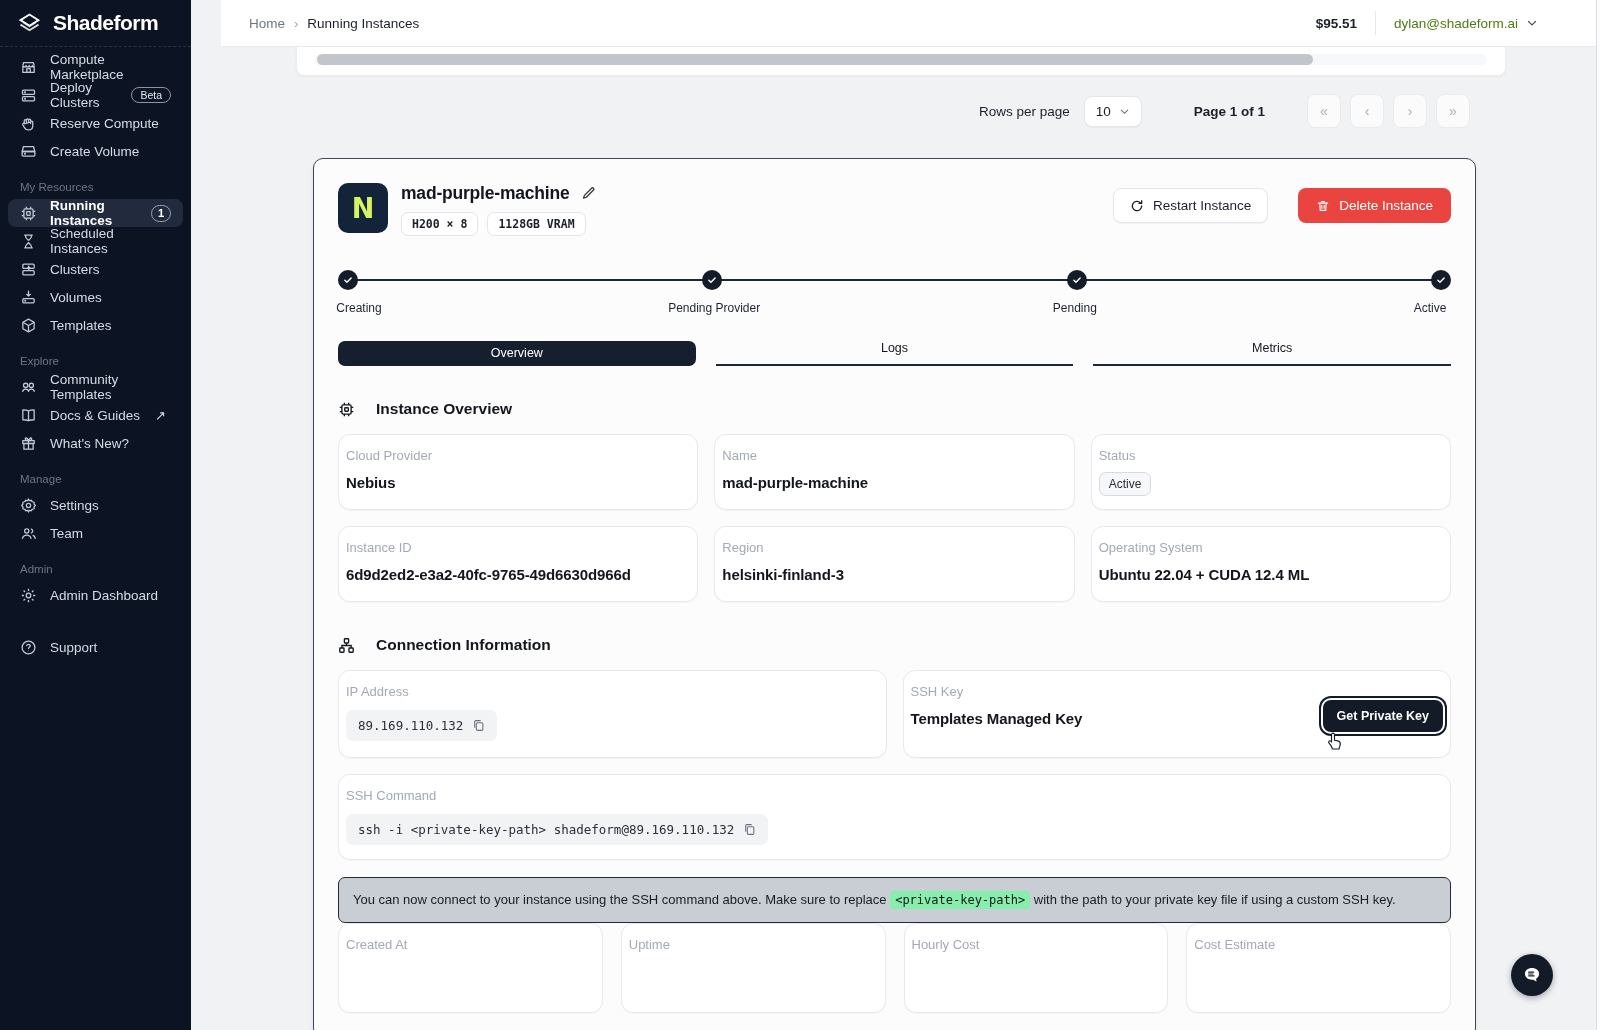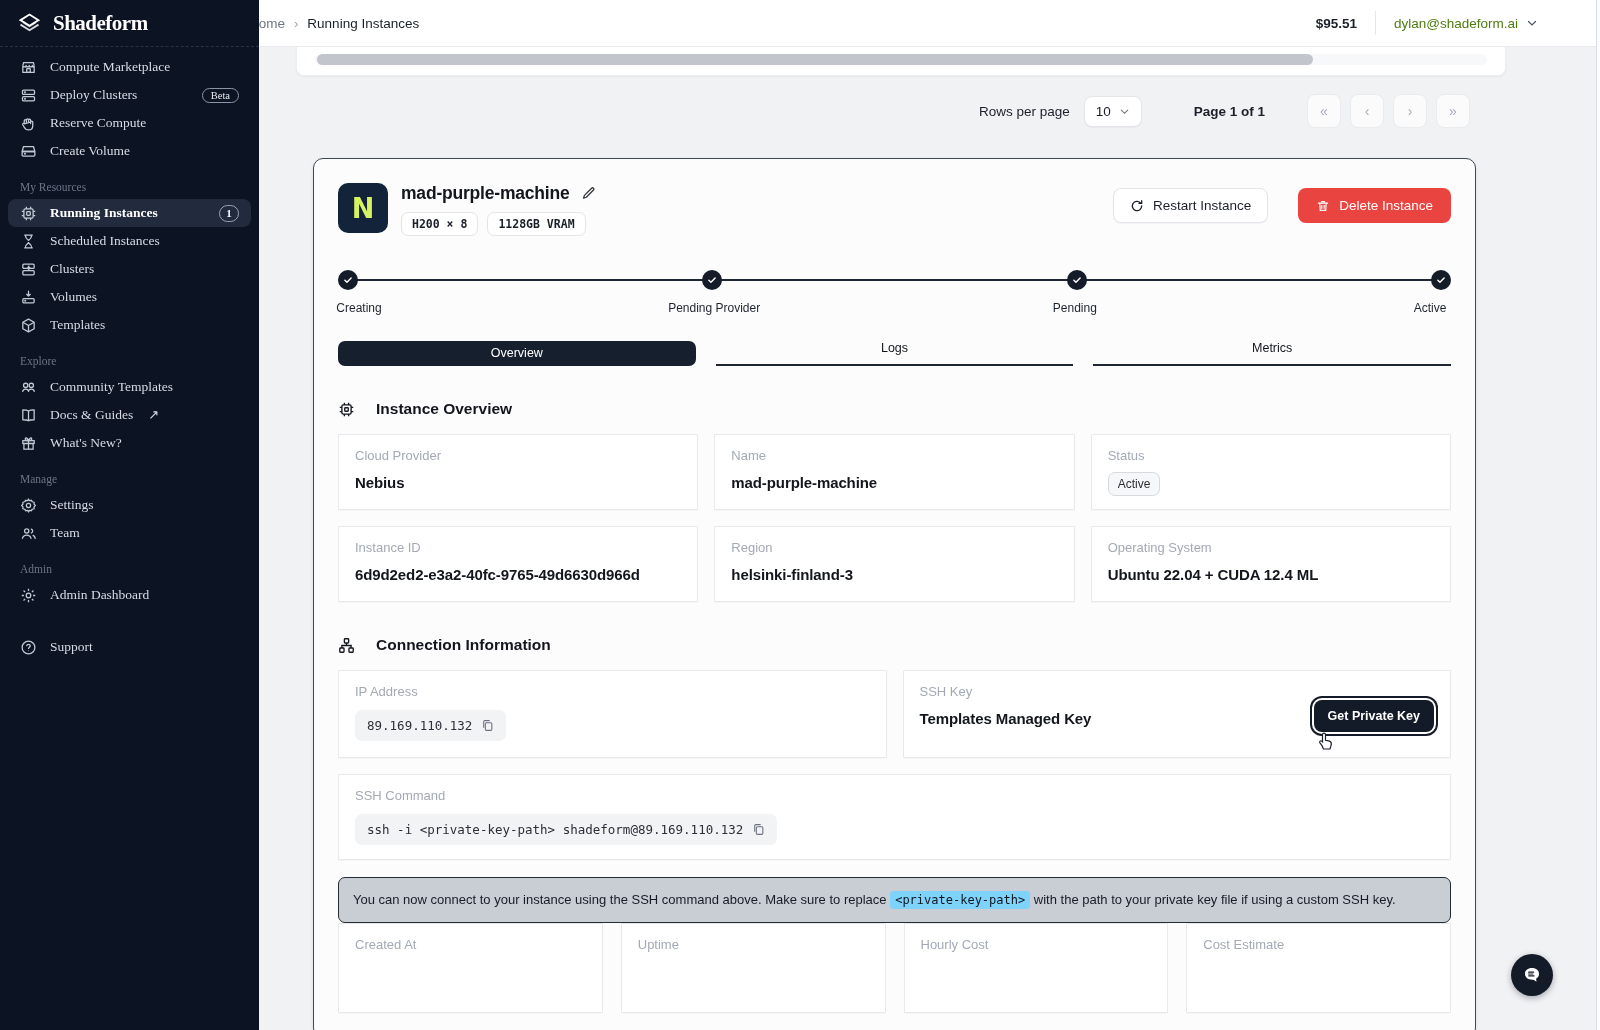--- a/index.html
+++ b/index.html
@@ -1,20 +1,20 @@
 <!DOCTYPE html>
 <html><head>
 <meta charset="utf-8">
 <style>
   * { margin:0; padding:0; box-sizing:border-box; }
   html,body { width:1600px; height:1030px; overflow:hidden; font-family:"Liberation Sans", sans-serif; background:#f1f2f4; }
   svg { display:block; }
 
   
-  .sidebar { position:fixed; left:0; top:0; width:259px; height:100%; background:#0c1322; color:#dbe1ea; z-index:20;font-family:Liberation Serif, serif; }
+  .sidebar { position:fixed; left:0; top:0; width:191px; height:100%; background:#0c1322; color:#dbe1ea; z-index:20; }
   .brand-row { height:47px; display:flex; align-items:center; gap:10px; padding:0 16px; border-bottom:1px dashed #283246; }
   .brand-name { color:#ffffff; font-size:21px; font-weight:800; letter-spacing:-0.5px; }
   .nav { padding:6px 8px 0 8px; }
   .nav-section-label { font-size:11.5px; color:#6b7687; padding:16px 12px 6px 12px; }
   .nav-item { display:flex; align-items:center; gap:13px; padding:0 12px; height:28px; border-radius:8px; font-size:13.5px; color:#d6dce6; cursor:pointer; }
   .nav-item .ic { width:17px; height:17px; flex:0 0 17px; color:#c2cad6; }
   .nav-item.active { background:#212b3d; color:#ffffff; font-weight:700; }
   .nav-item .grow { flex:1; }
   .pill-badge { border:1px solid #8b95a5; color:#e7ebf1; font-size:10.5px; border-radius:999px; padding:1px 8px; }
   .count-badge { border:1.5px solid #9aa3b2; color:#ffffff; font-size:11px; font-weight:600; border-radius:999px; min-width:20px; height:17px; display:flex; align-items:center; justify-content:center; padding:0 5px; }
@@ -78,37 +78,37 @@
   .tabs { display:grid; grid-template-columns:1fr 1fr 1fr; gap:20px; margin-top:24px; }
   .tab { text-align:center; font-size:12.5px; font-weight:500; color:#13161c; cursor:pointer; padding-bottom:9px; border-bottom:2px solid #1f2633; }
   .tab.active { background:#161f2d; color:#ffffff; border-radius:7px; padding:5px 0 6px 0; border-bottom:none; }
 
   
   .section-head { display:flex; align-items:center; gap:21px; margin:34px 0 16px 0; }
   .section-title { font-size:15.5px; font-weight:700; color:#13161c; }
   .grid3 { display:grid; grid-template-columns:1fr 1fr 1fr; gap:16px; }
   .grid2 { display:grid; grid-template-columns:1fr 1fr; gap:16px; }
   .grid4 { display:grid; grid-template-columns:1fr 1fr 1fr 1fr; gap:18px; }
-  .field-card { background:#ffffff; border:1px solid #e7e9ed; border-radius:1px; padding:13px 16px; min-height:76px; box-shadow:0 1px 1px rgba(15,23,42,.03); }
+  .field-card { background:#ffffff; border:1px solid #e7e9ed; border-radius:12px; padding:13px 7px; min-height:76px; box-shadow:0 1px 1px rgba(15,23,42,.03); }
   .field-label { font-size:13px; color:#a3a9b5; }
   .field-value { font-size:15px; font-weight:600; color:#13161c; margin-top:11px; letter-spacing:-0.1px; }
   .status-badge { display:inline-block; margin-top:9px; background:#f6f7f8; border:1px solid #d7dade; border-radius:7px; padding:4px 9px; font-size:12px; font-weight:500; color:#2a2f38; }
 
   .conn-card { min-height:88px; }
   .ip-pill { display:inline-flex; align-items:center; gap:9px; margin-top:11px; background:#f2f3f5; border-radius:7px; padding:8px 12px; }
   .ip-text { font-family:"DejaVu Sans Mono", monospace; font-size:12.5px; color:#2a2f38; }
   .copy-icon { color:#6b7280; cursor:pointer; }
   .sshkey-inner { display:flex; align-items:flex-start; justify-content:space-between; }
   .key-btn-wrap { position:relative; margin-top:16px; }
   .btn-getkey { background:#141b28; color:#ffffff; border:none; border-radius:8px; padding:9px 14px; font-size:12.5px; font-weight:600; cursor:pointer; box-shadow:0 0 0 2px #ffffff, 0 0 0 4px #141b28; }
   .cursor-hand { position:absolute; left:4px; bottom:-19px; }
 
   .ssh-cmd-card { margin-top:16px; min-height:86px; }
   .banner { margin-top:17px; background:#c9ced4; border:1.5px solid #242b36; border-radius:7px; padding:12px 14px; font-size:13px; color:#171c26; line-height:1.5; }
-  .banner code { font-family:"DejaVu Sans Mono", monospace; font-size:12px; background:#7dd3fc; border-radius:4px; padding:2px 5px; color:#11151d; }
+  .banner code { font-family:"DejaVu Sans Mono", monospace; font-size:12px; background:#86efac; border-radius:4px; padding:2px 5px; color:#11151d; }
 
   .usage-card { min-height:90px; }
 </style>
 </head>
 <body>
 
 <aside class="sidebar">
   <div class="brand-row">
     <span>
       <svg width="27" height="27" viewBox="0 0 24 24" fill="none" stroke="#ffffff" stroke-width="1.6">

